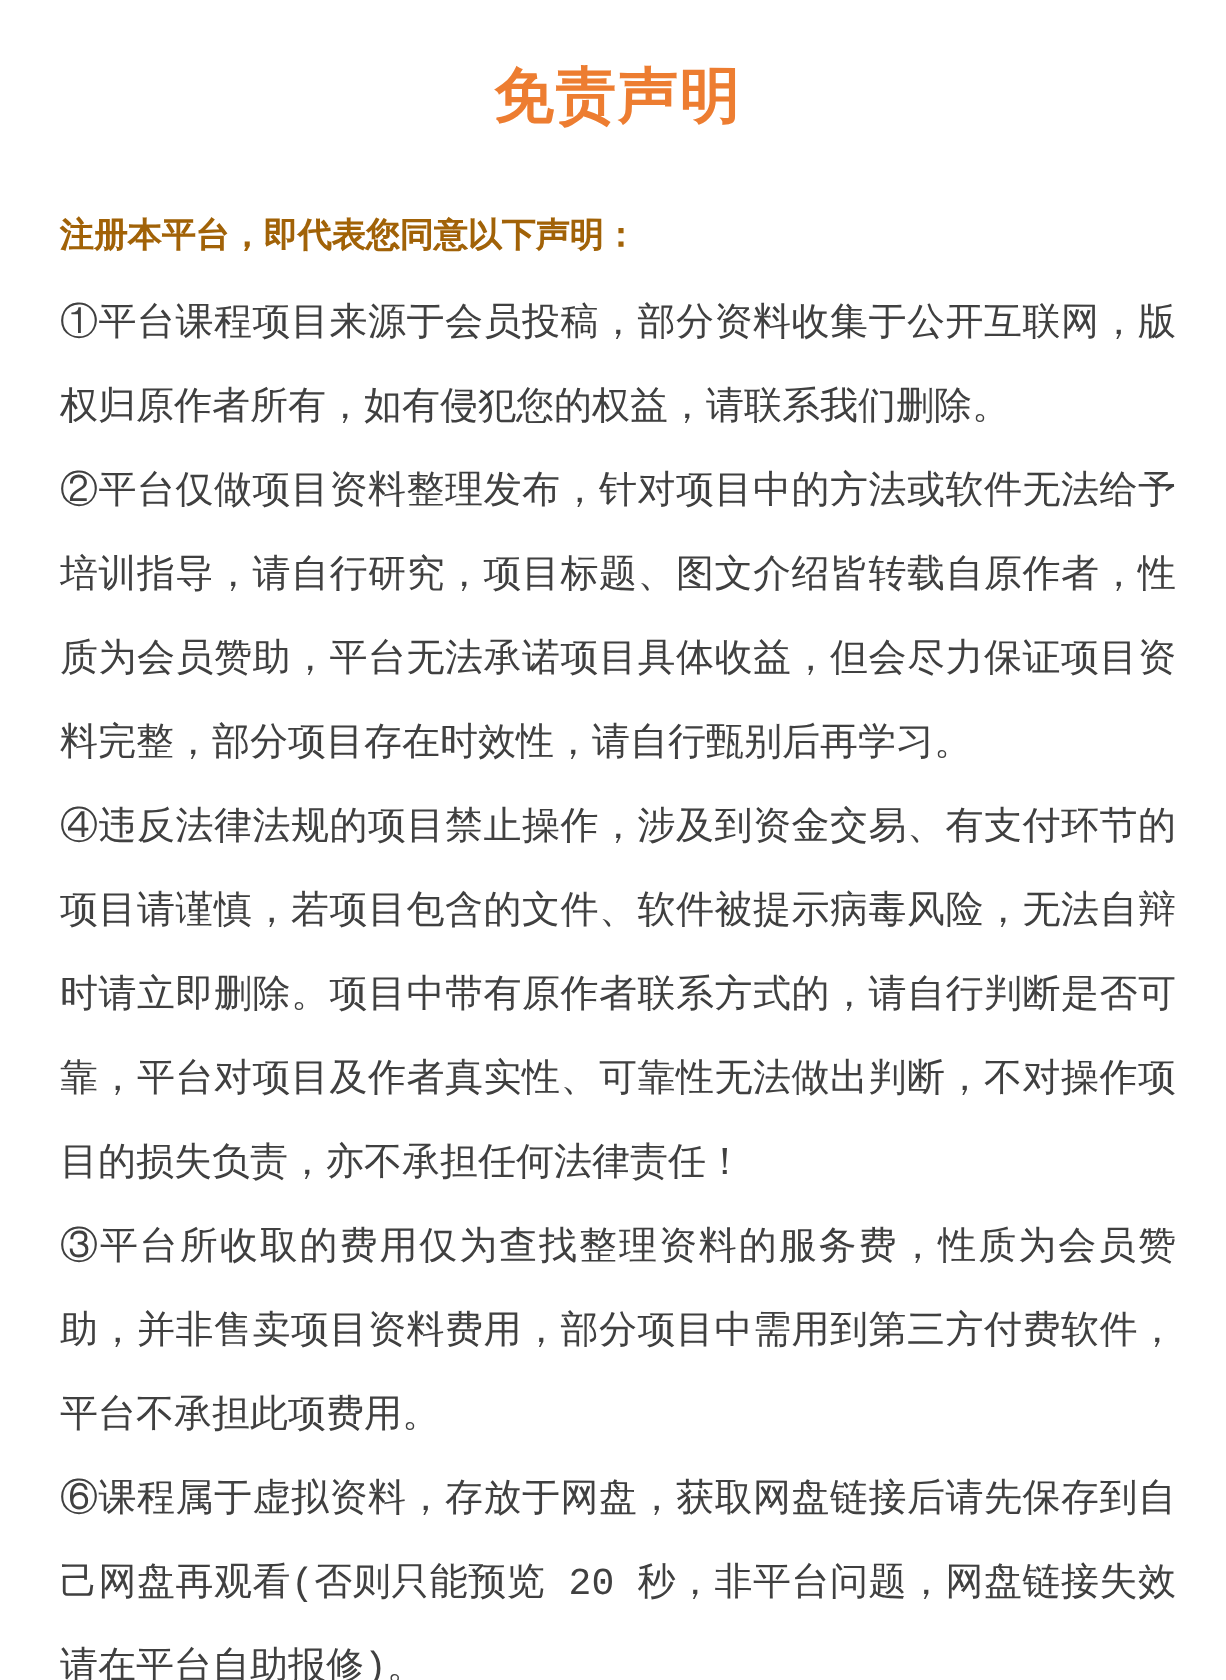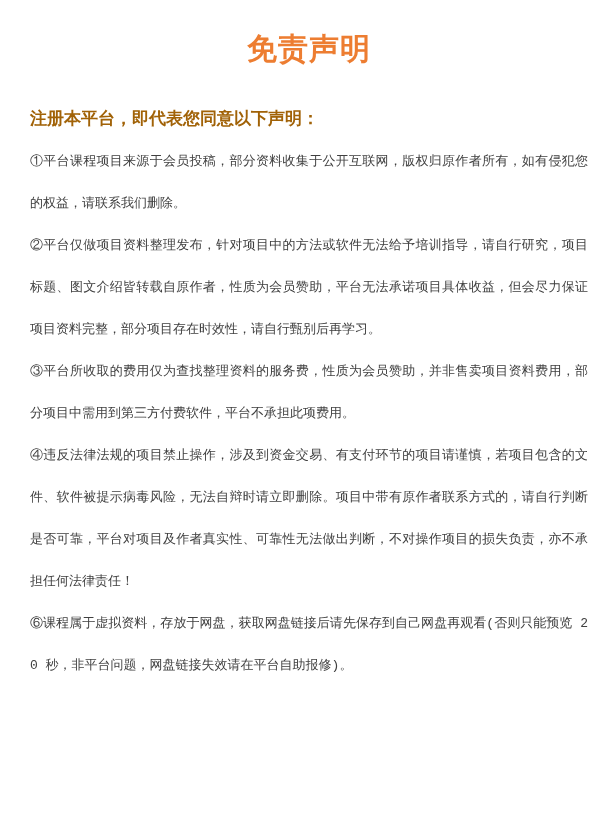--- a/index.html
+++ b/index.html
@@ -32,37 +32,37 @@
   }
   .intro-line {
     margin: 0;
     font-size: 17px;
     font-weight: 700;
     color: #a16207;
     line-height: 42px;
   }
   .para {
     margin: 0;
-    font-size: 13px;
+    font-size: 19px;
     color: #404040;
     line-height: 42px;
     text-align: justify;
     word-break: break-all;
   }
 </style>
 </head>
 <body>
 
 <div class="page">
 
   <h1 class="doc-title">免责声明</h1>
 
   <p class="intro-line">注册本平台，即代表您同意以下声明：</p>
 
   <div>
     <p class="para">①平台课程项目来源于会员投稿，部分资料收集于公开互联网，版权归原作者所有，如有侵犯您的权益，请联系我们删除。</p>
     <p class="para">②平台仅做项目资料整理发布，针对项目中的方法或软件无法给予培训指导，请自行研究，项目标题、图文介绍皆转载自原作者，性质为会员赞助，平台无法承诺项目具体收益，但会尽力保证项目资料完整，部分项目存在时效性，请自行甄别后再学习。</p>
+    <p class="para">④违反法律法规的项目禁止操作，涉及到资金交易、有支付环节的项目请谨慎，若项目包含的文件、软件被提示病毒风险，无法自辩时请立即删除。项目中带有原作者联系方式的，请自行判断是否可靠，平台对项目及作者真实性、可靠性无法做出判断，不对操作项目的损失负责，亦不承担任何法律责任！</p>
     <p class="para">③平台所收取的费用仅为查找整理资料的服务费，性质为会员赞助，并非售卖项目资料费用，部分项目中需用到第三方付费软件，平台不承担此项费用。</p>
-    <p class="para">④违反法律法规的项目禁止操作，涉及到资金交易、有支付环节的项目请谨慎，若项目包含的文件、软件被提示病毒风险，无法自辩时请立即删除。项目中带有原作者联系方式的，请自行判断是否可靠，平台对项目及作者真实性、可靠性无法做出判断，不对操作项目的损失负责，亦不承担任何法律责任！</p>
     <p class="para">⑥课程属于虚拟资料，存放于网盘，获取网盘链接后请先保存到自己网盘再观看(否则只能预览 20 秒，非平台问题，网盘链接失效请在平台自助报修)。</p>
   </div>
 
 </div>
 
 </body></html>

